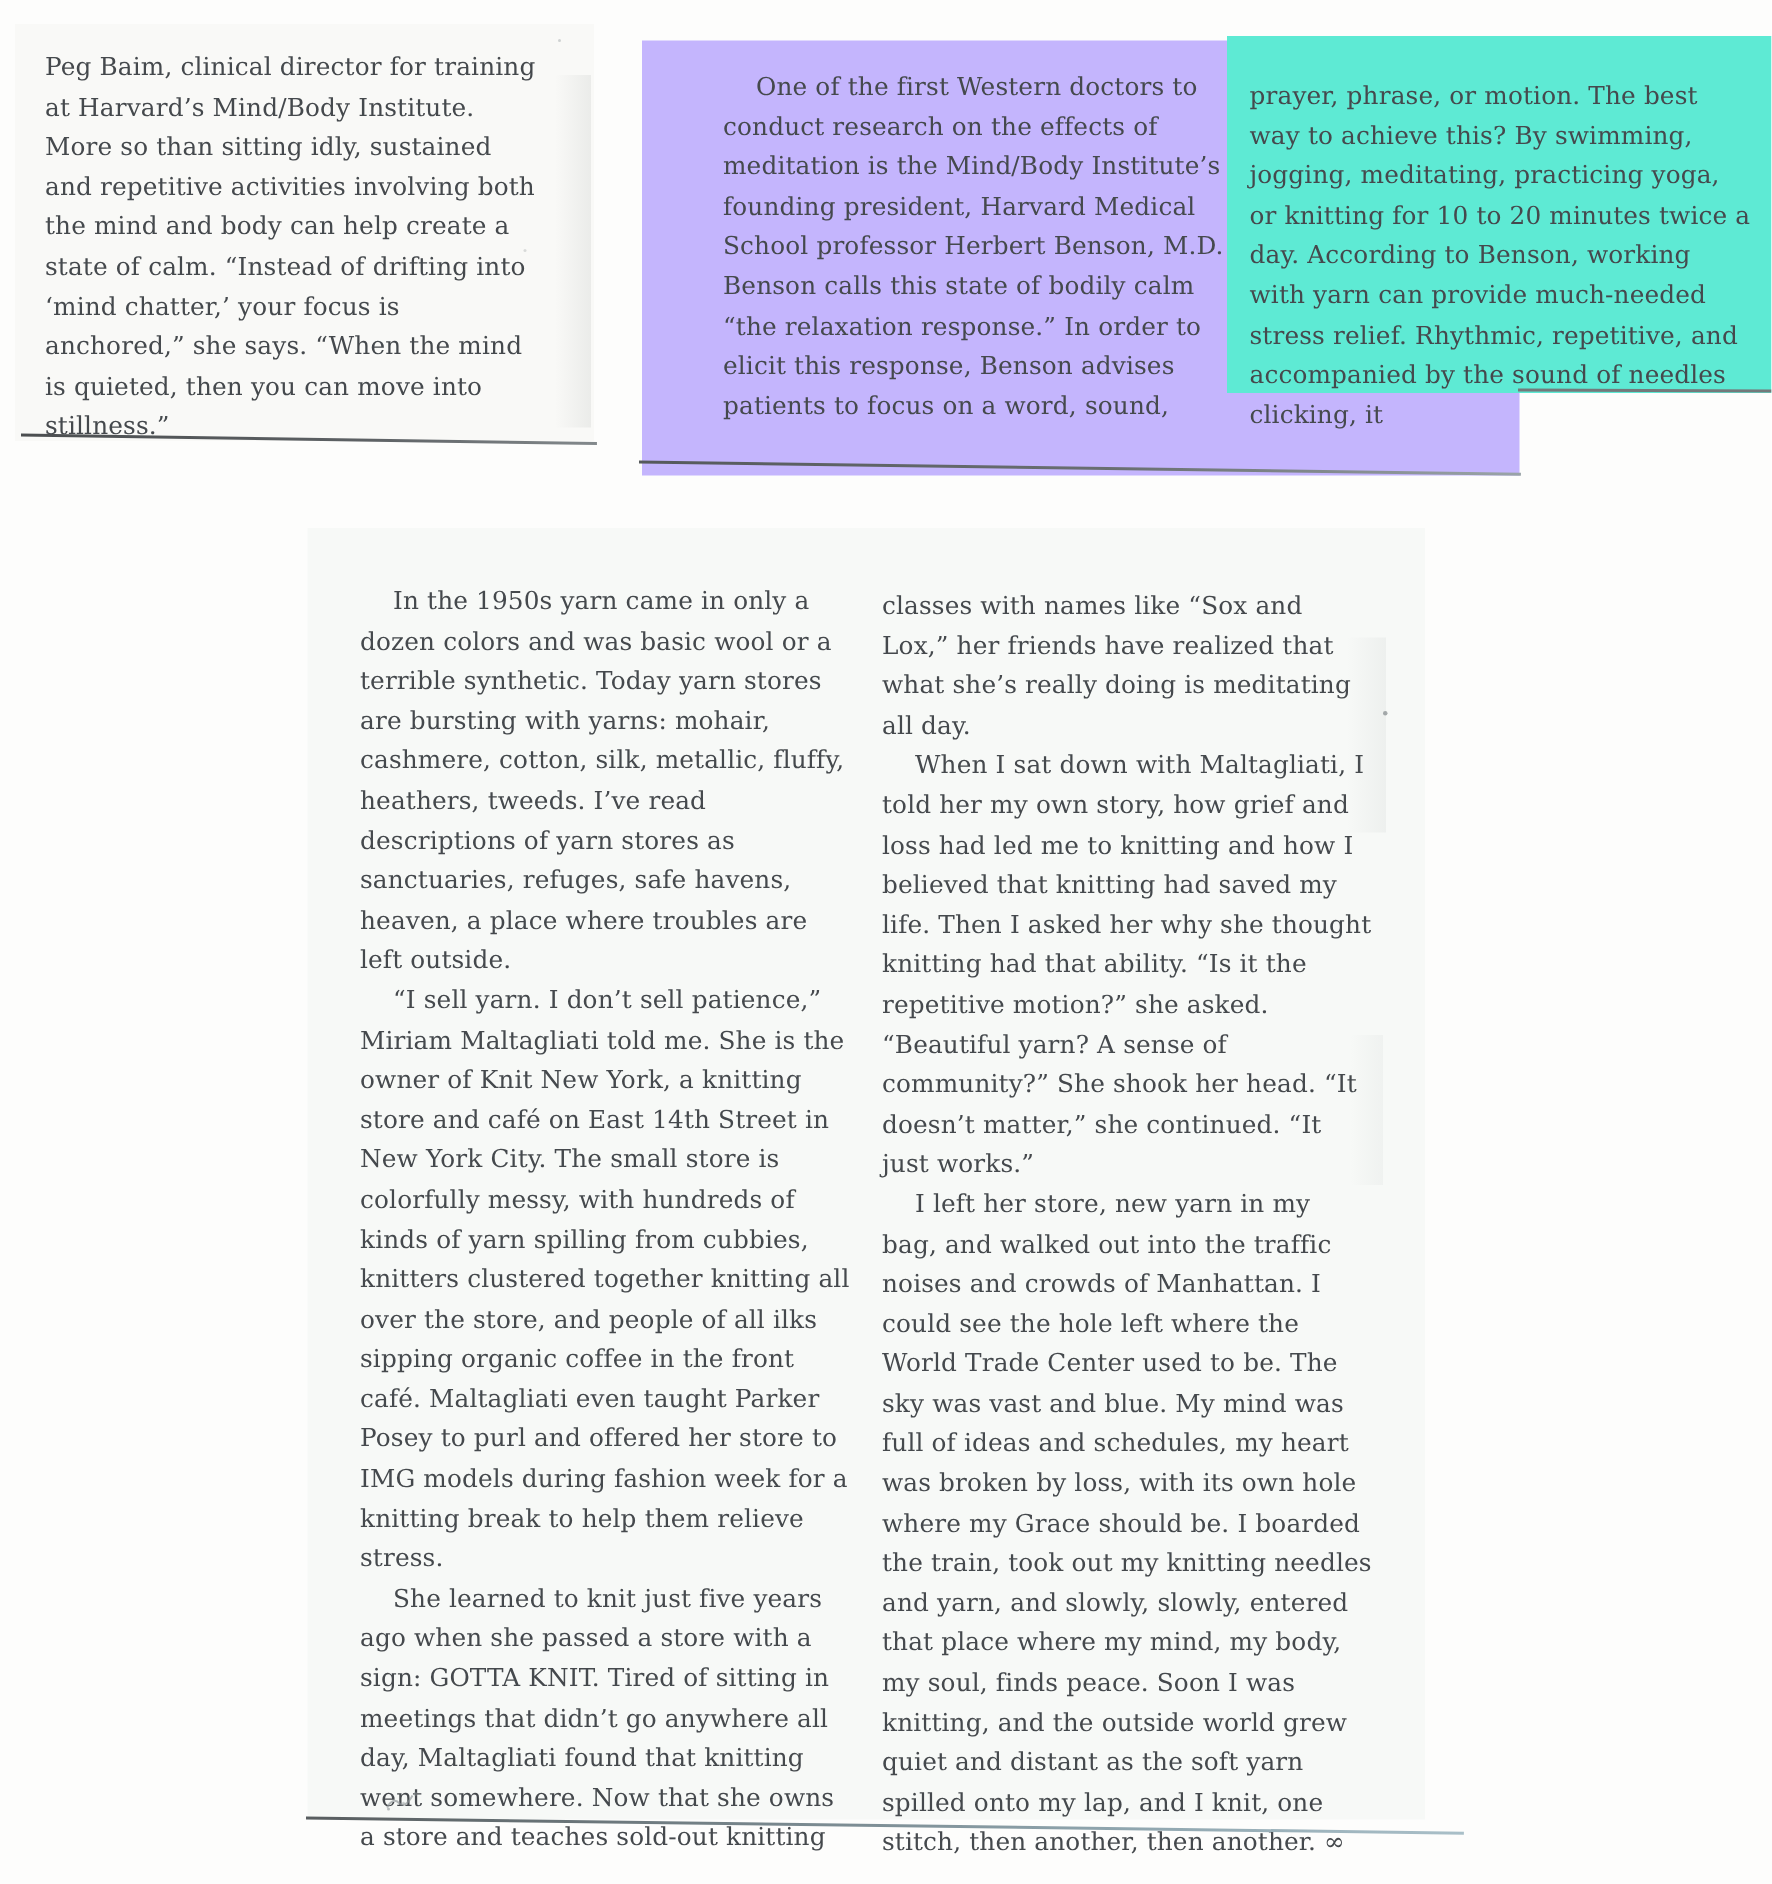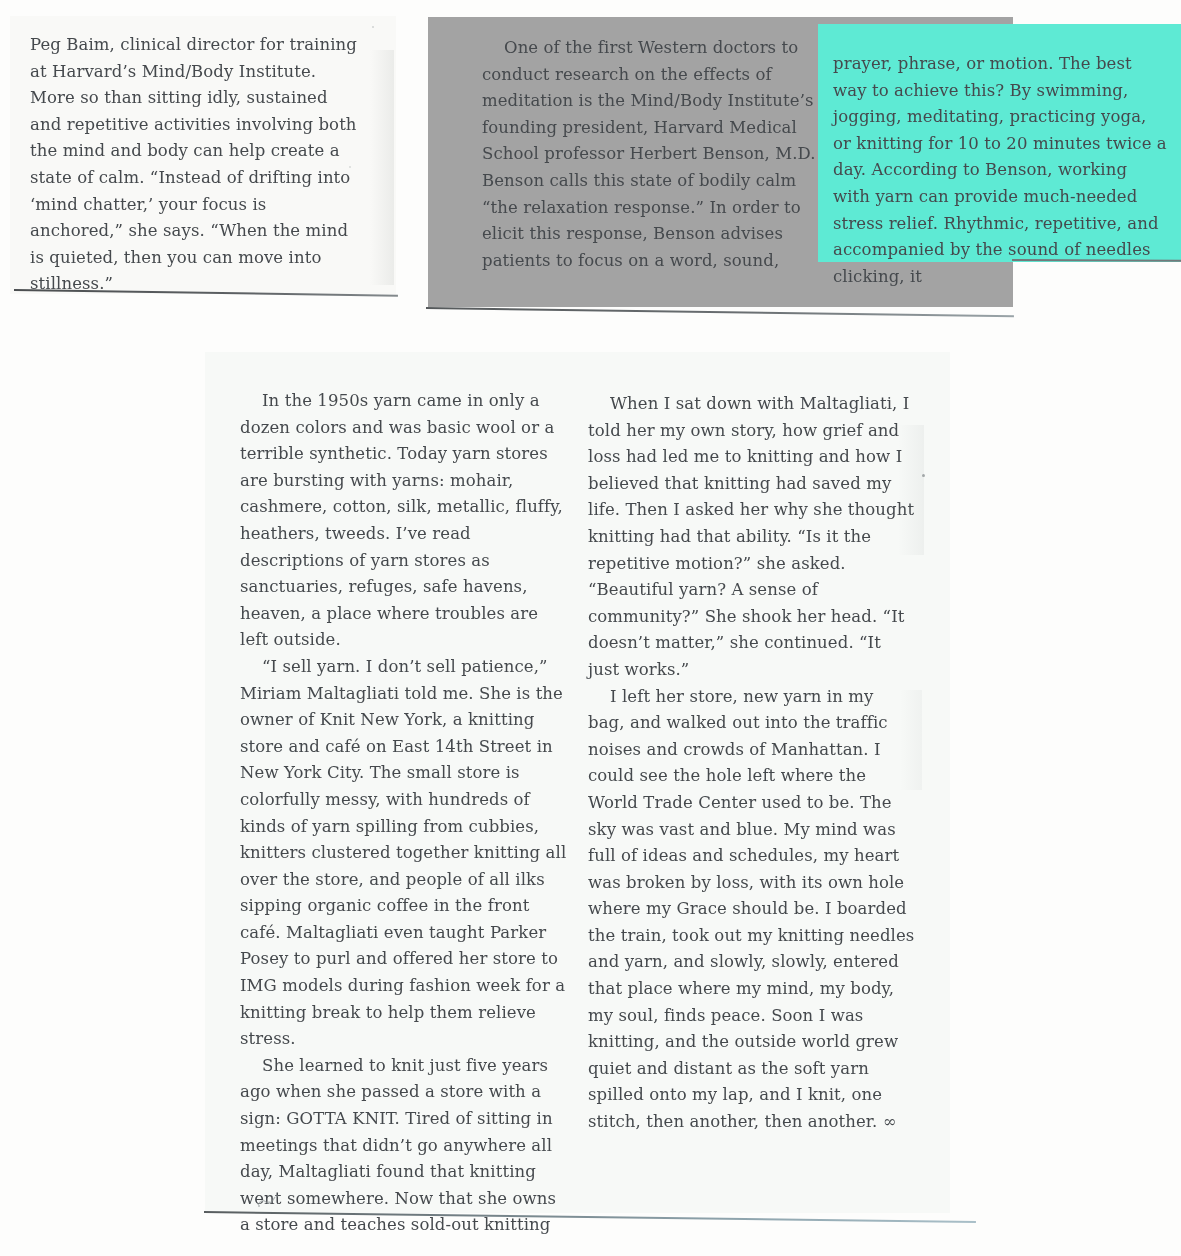--- a/index.html
+++ b/index.html
@@ -7,21 +7,21 @@
     position:relative;
     width:1181px;height:1256px;
     background:#fdfdfc;
     overflow:hidden;
     font-family:"DejaVu Serif","Liberation Serif",serif;
     color:#45494d;
     padding-left:21px;
   }
   .frag{position:absolute;}
   .frag-tl{left:10px;top:16px;width:386px;height:278px;background:#f9f9f7;}
-  .frag-mid{left:428px;top:17px;width:585px;height:290px;background:#a3a3a3;}
+  .frag-mid{left:428px;top:27px;width:585px;height:290px;background:#c4b5fd;}
   .frag-tr{left:818px;top:24px;width:363px;height:238px;background:#5eead4;}
   .frag-bottom{left:205px;top:352px;width:745px;height:861px;background:#f7f9f7;}
   .textcol{
     position:absolute;
     font-size:16.5px;
     line-height:26.6px;
     letter-spacing:0.1px;
     text-align:left;
   }
   .textcol p{margin:0;}
@@ -80,20 +80,21 @@
   </section>
   <div class="edge edge-c"></div>
 
   <section class="frag frag-bottom">
     <div class="textcol col-bl">
       <p class="indent">In the 1950s yarn came in only a dozen colors and was basic wool or a terrible synthetic. Today yarn stores are bursting with yarns: mohair, cashmere, cotton, silk, metallic, fluffy, heathers, tweeds. I’ve read descriptions of yarn stores as sanctuaries, refuges, safe havens, heaven, a place where troubles are left outside.</p>
       <p class="indent">“I sell yarn. I don’t sell patience,” Miriam Maltagliati told me. She is the owner of Knit New York, a knitting store and café on East 14th Street in New York City. The small store is colorfully messy, with hundreds of kinds of yarn spilling from cubbies, knitters clustered together knitting all over the store, and people of all ilks sipping organic coffee in the front café. Maltagliati even taught Parker Posey to purl and offered her store to IMG models during fashion week for a knitting break to help them relieve stress.</p>
       <p class="indent">She learned to knit just five years ago when she passed a store with a sign: GOTTA KNIT. Tired of sitting in meetings that didn’t go anywhere all day, Maltagliati found that knitting went somewhere. Now that she owns a store and teaches sold-out knitting</p>
     </div>
     <div class="textcol col-br">
+      <p>classes with names like “Sox and Lox,” her friends have realized that what she’s really doing is meditating all day.</p>
       <p class="indent">When I sat down with Maltagliati, I told her my own story, how grief and loss had led me to knitting and how I believed that knitting had saved my life. Then I asked her why she thought knitting had that ability. “Is it the repetitive motion?” she asked. “Beautiful yarn? A sense of community?” She shook her head. “It doesn’t matter,” she continued. “It just works.”</p>
       <p class="indent">I left her store, new yarn in my bag, and walked out into the traffic noises and crowds of Manhattan. I could see the hole left where the World Trade Center used to be. The sky was vast and blue. My mind was full of ideas and schedules, my heart was broken by loss, with its own hole where my Grace should be. I boarded the train, took out my knitting needles and yarn, and slowly, slowly, entered that place where my mind, my body, my soul, finds peace. Soon I was knitting, and the outside world grew quiet and distant as the soft yarn spilled onto my lap, and I knit, one stitch, then another, then another. ∞</p>
     </div>
   </section>
   <div class="streak streak-2"></div>
   <div class="streak streak-3"></div>
   <div class="edge edge-d"></div>
 
   <div class="smudge">
     <svg width="32" height="18" viewBox="0 0 32 18" aria-hidden="true">

